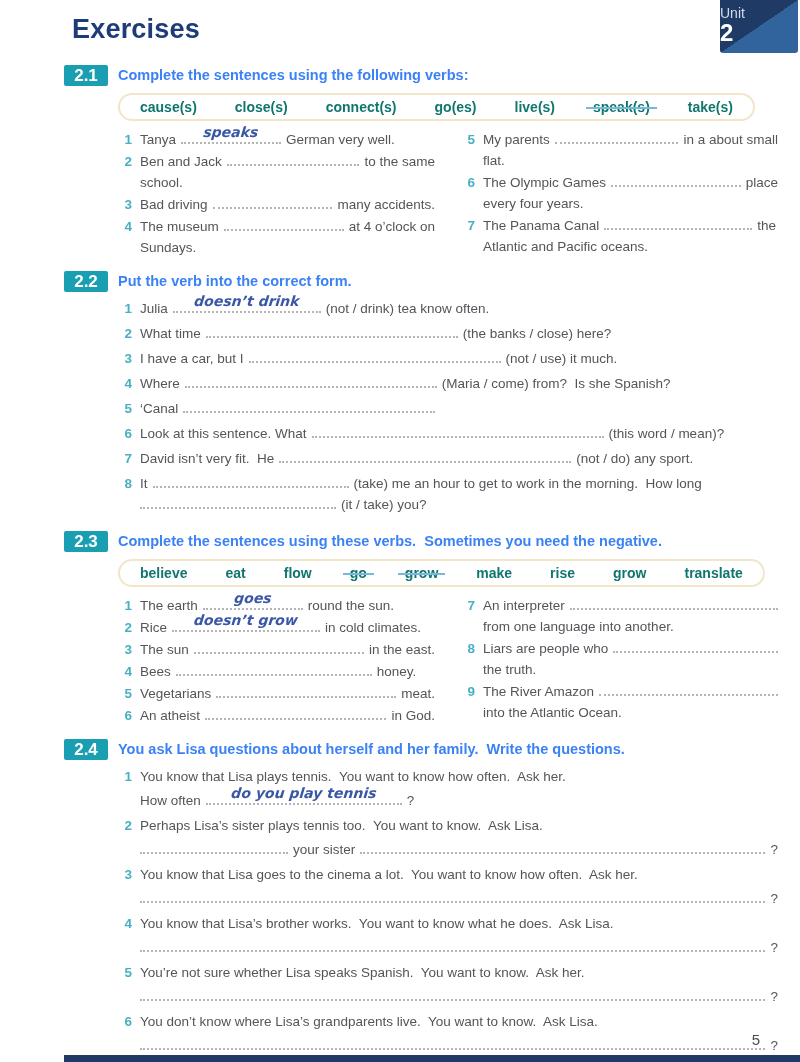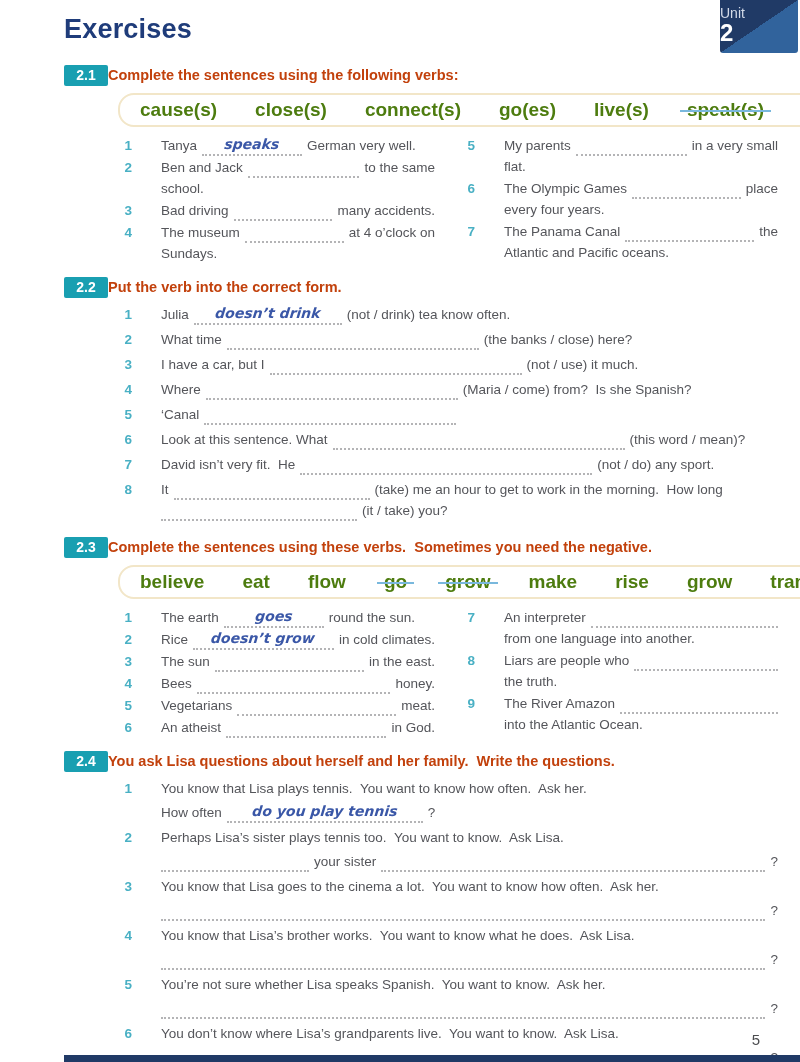--- a/index.html
+++ b/index.html
@@ -4,61 +4,62 @@
 <style>
   html,body{margin:0;padding:0;}
   body{
     width:800px;height:1062px;position:relative;overflow:hidden;
     background:#ffffff;
     font-family:"Liberation Sans","DejaVu Sans",sans-serif;
     color:#54555a;
   }
   .page{position:absolute;left:64px;top:10px;width:714px;}
   .page-title{
-    font-size:27px;font-weight:bold;color:#1f3c7a;margin:4px 0 20px 0;
+    font-size:27px;font-weight:bold;color:#1f3c7a;margin:4px 0 20px 8px;
     letter-spacing:0.2px;
   }
   .unit-badge{
     position:absolute;top:0;right:2px;width:78px;height:53px;
     background:linear-gradient(to bottom right,#203a66 50%,#31639c 50%);
     color:#ffffff;text-align:left;border-radius:0 0 3px 3px;
   }
   .unit-badge .unit-word{display:block;font-size:14px;color:#d3dbe9;margin-top:5px;}
   .unit-badge .unit-num{display:block;font-size:24px;font-weight:bold;line-height:24px;}
 
   section.exercise{margin-bottom:11px;}
   .ex-header{display:flex;align-items:flex-start;margin-bottom:7px;}
   .badge{
-    flex-shrink:0;background:#199fb1;color:#fff;font-weight:bold;font-size:14px;
+    flex-shrink:0;background:#199fb1;color:#fff;font-weight:bold;font-size:17px;
     width:44px;height:21px;line-height:21px;text-align:center;border-radius:2px;
-  }
-  .ex-title{font-size:14.5px;font-weight:bold;color:#c2410c;margin:2px 0 0 0;white-space:pre-wrap;}
+    margin-right:10px;
+  }
+  .ex-title{font-size:14.5px;font-weight:bold;color:#3b82f6;margin:2px 0 0 0;white-space:pre-wrap;}
   .ex-body{margin-left:54px;}
 
   .word-box{
     border:2px solid #f2e6c8;border-radius:16px;
     display:flex;column-gap:38px;align-items:center;
     width:fit-content;max-width:100%;
     padding:4px 20px;margin:0 0 9px 0;
   }
-  .word{font-size:19px;font-weight:bold;color:#4d7c0f;white-space:pre;position:relative;}
+  .word{font-size:14px;font-weight:bold;color:#0f766e;white-space:pre;position:relative;}
   .word.struck::after{
     content:"";position:absolute;left:-7px;right:-7px;top:52%;height:2px;background:#79b8dd;
   }
 
   .cols{display:flex;column-gap:26px;}
   .col{flex:1;min-width:0;}
 
   .item{display:flex;margin-bottom:2px;}
   .item-num{
     flex-shrink:0;width:14px;text-align:right;margin-right:8px;
     color:#49b0c4;font-weight:bold;font-size:13.5px;line-height:20px;
   }
   .item-lines{flex:1;min-width:0;}
-  .line{display:flex;align-items:flex-end;column-gap:5px;line-height:20px;font-size:13.5px;margin-left:21px;}
+  .line{display:flex;align-items:flex-start;column-gap:5px;line-height:20px;font-size:13.5px;}
   .line + .line{margin-top:1px;}
   .t{white-space:pre;}
 
   .blank{
     display:inline-block;height:12px;position:relative;flex-shrink:1;
     border-bottom:2px dotted #b4b4b6;
   }
   .b-s{width:100px;} .b-m{width:148px;} .b-l{width:196px;}
   .b-xl{width:252px;} .b-xxl{width:292px;} .b-fill{flex:1 1 auto;min-width:60px;}
   .answer{
@@ -151,21 +152,21 @@
                 </div>
               </div>
             </div>
             <div class="col">
               <div class="item">
                 <span class="item-num">5</span>
                 <div class="item-lines">
                   <div class="line">
                     <span class="t">My parents</span>
                     <span class="blank b-m"></span>
-                    <span class="t">in a very small</span>
+                    <span class="t">in a about small</span>
                   </div>
                   <div class="line">
                     <span class="t">flat.</span>
                   </div>
                 </div>
               </div>
               <div class="item">
                 <span class="item-num">6</span>
                 <div class="item-lines">
                   <div class="line">

